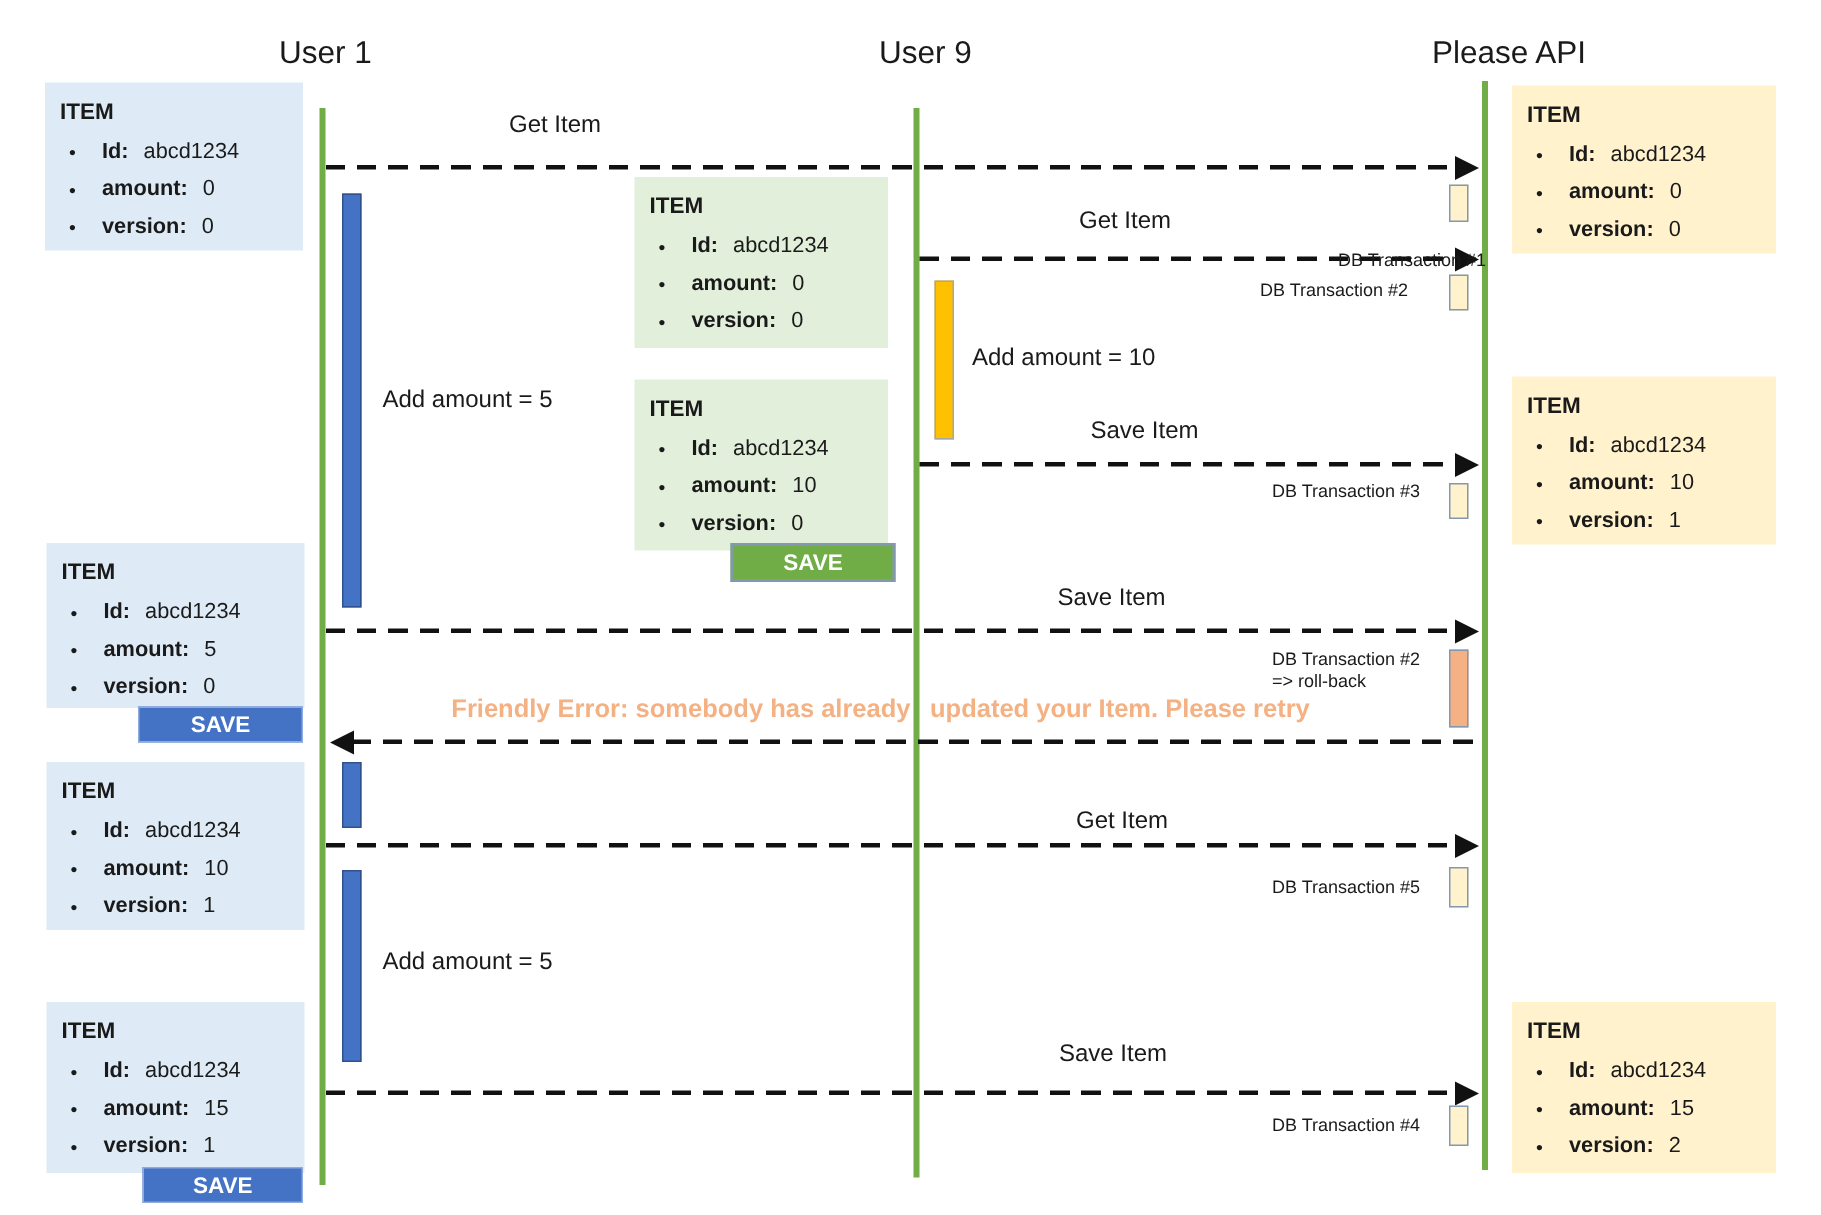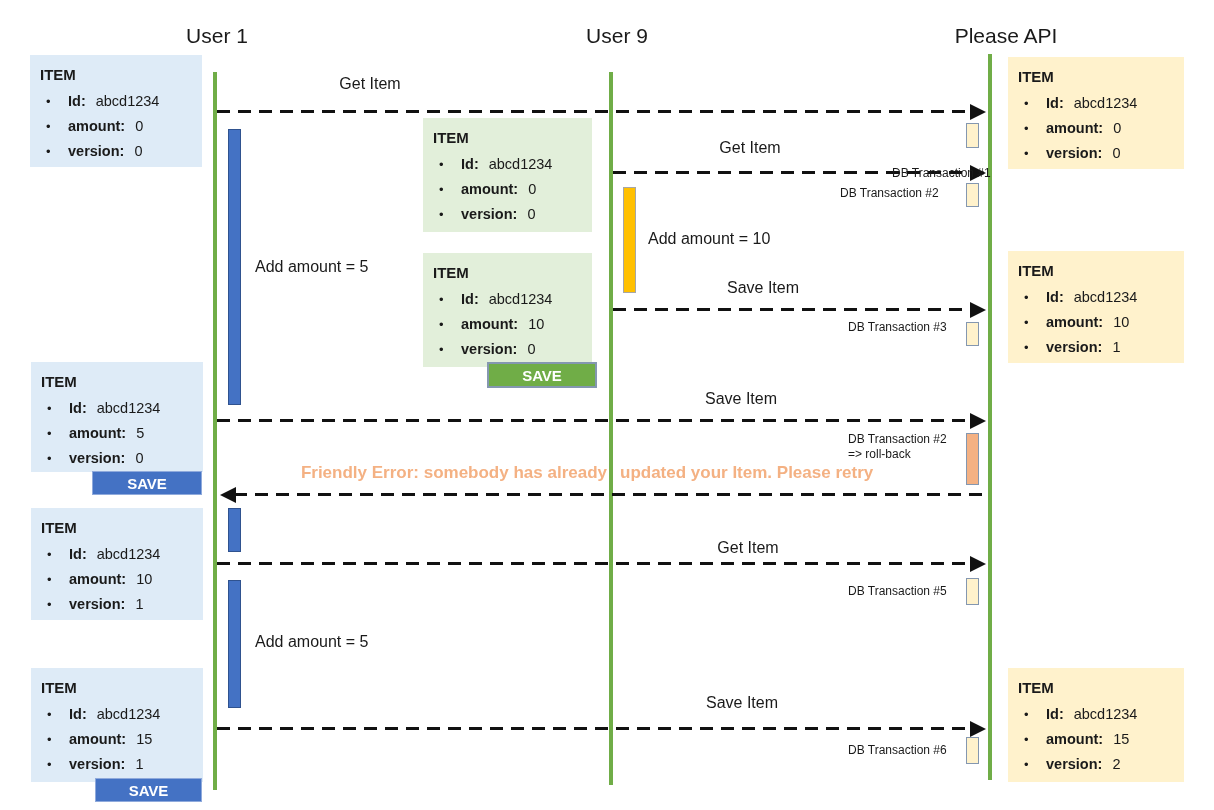--- a/index.html
+++ b/index.html
@@ -262,15 +262,15 @@
     <div class="db-label" style="left: 848px; top: 432px;">
       <div>DB Transaction #2</div>
       <div>=&gt; roll-back</div>
     </div>
     <div class="db-box beige" style="left: 966px; top: 578px; width: 13px; height: 27px;"></div>
     <div class="db-label" style="left: 848px; top: 584px; text-align: right;">
       <div>DB Transaction #5</div>
     </div>
     <div class="db-box beige" style="left: 966px; top: 737px; width: 13px; height: 27px;"></div>
     <div class="db-label" style="left: 848px; top: 743px;">
-      <div>DB Transaction #6</div>
+      <div>DB Transaction #4</div>
     </div>
   </div>
 
 </body></html>

